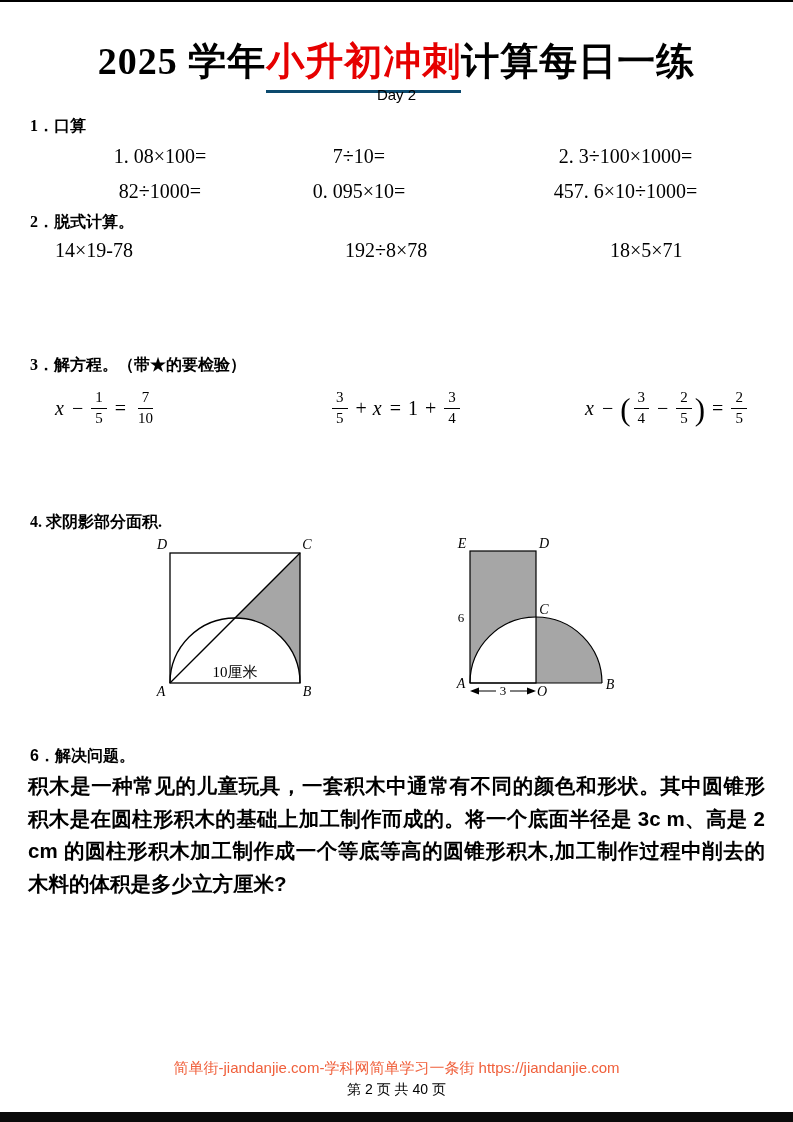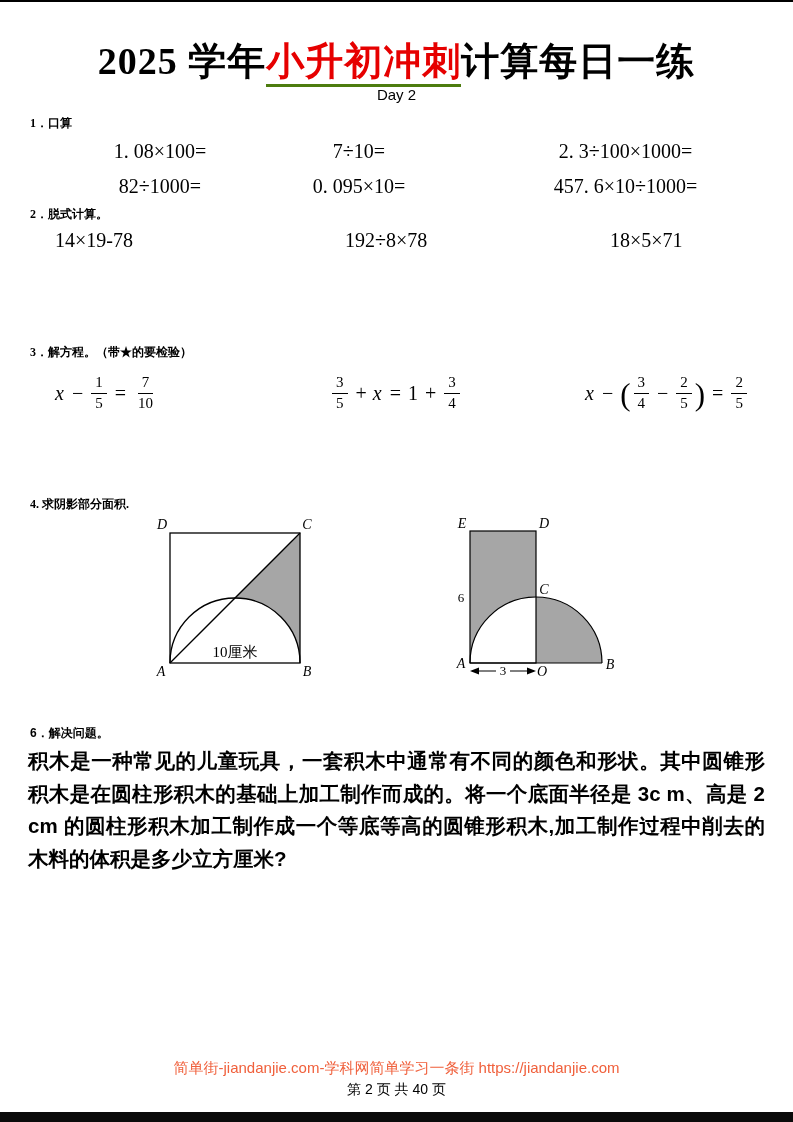--- a/index.html
+++ b/index.html
@@ -7,24 +7,24 @@
   .page {
     position:relative; width:793px; height:1122px; margin:0 auto;
     background:#ffffff; color:#000;
     font-family:"Liberation Serif","DejaVu Serif",serif;
     overflow:hidden;
   }
   .top-edge { position:absolute; top:0; left:0; width:100%; height:2px; background:#000; }
   .bottom-bar { position:absolute; bottom:0; left:0; width:100%; height:10px; background:#0a0a0a; }
 
   .title { padding-top:38px; text-align:center; font-size:38px; font-weight:700; letter-spacing:1px; line-height:1.25; }
-  .title .hl { color:#e60000; border-bottom:3px solid #4d7c0f; padding-bottom:2px; }
+  .title .hl { color:#e60000; border-bottom:3px solid #0c4a6e; padding-bottom:8px; }
   .day { text-align:center; font-size:15px; font-family:"Liberation Sans","DejaVu Sans",sans-serif; line-height:1.25; }
 
-  .sec-h { padding-left:30px; font-size:12px; font-weight:600; line-height:1.25; }
+  .sec-h { padding-left:30px; font-size:16px; font-weight:600; line-height:1.25; }
   .h1m { margin-top:12px; }
   .h2m { margin-top:8px; }
   .h3m { margin-top:92px; }
   .h4m { margin-top:85px; }
   .h6m { margin-top:40px; font-family:"Liberation Sans","DejaVu Sans",sans-serif; }
 
   .row3 { display:grid; font-size:20px; line-height:1.25; }
   .s1 { padding-left:60px; grid-template-columns:200px 198px 1fr;text-align:center; }
   .r1m { margin-top:8px; }
   .r2m { margin-top:10px; }

